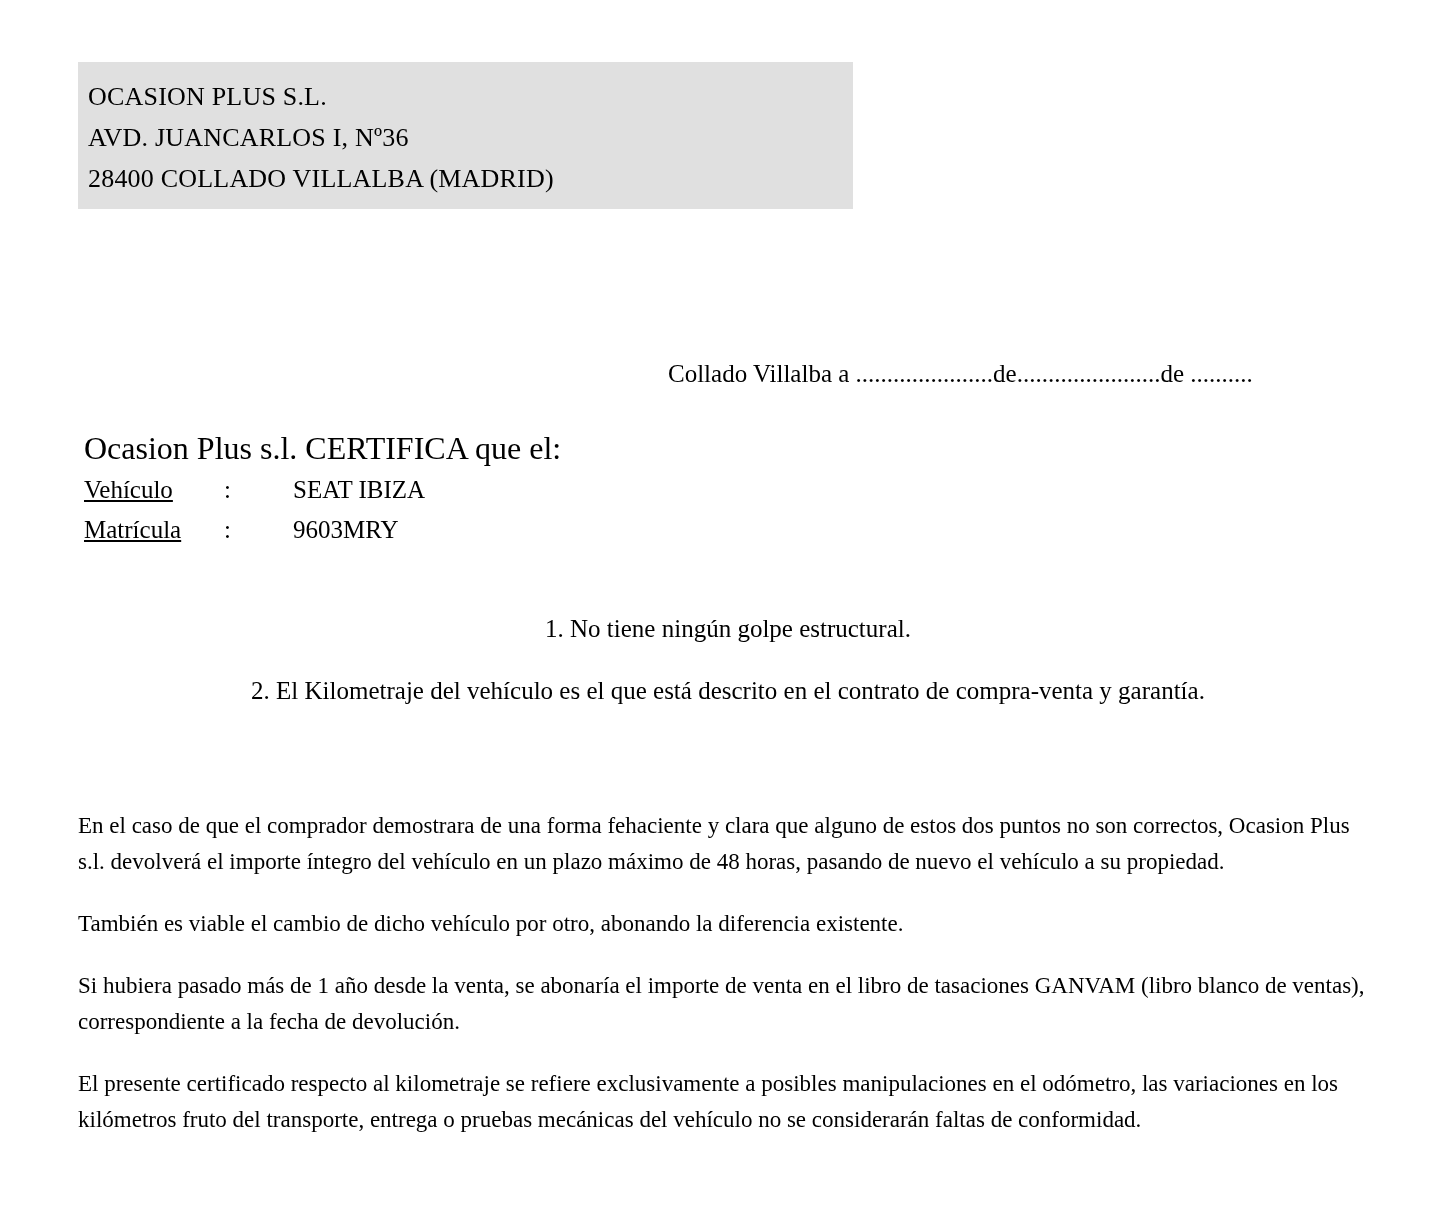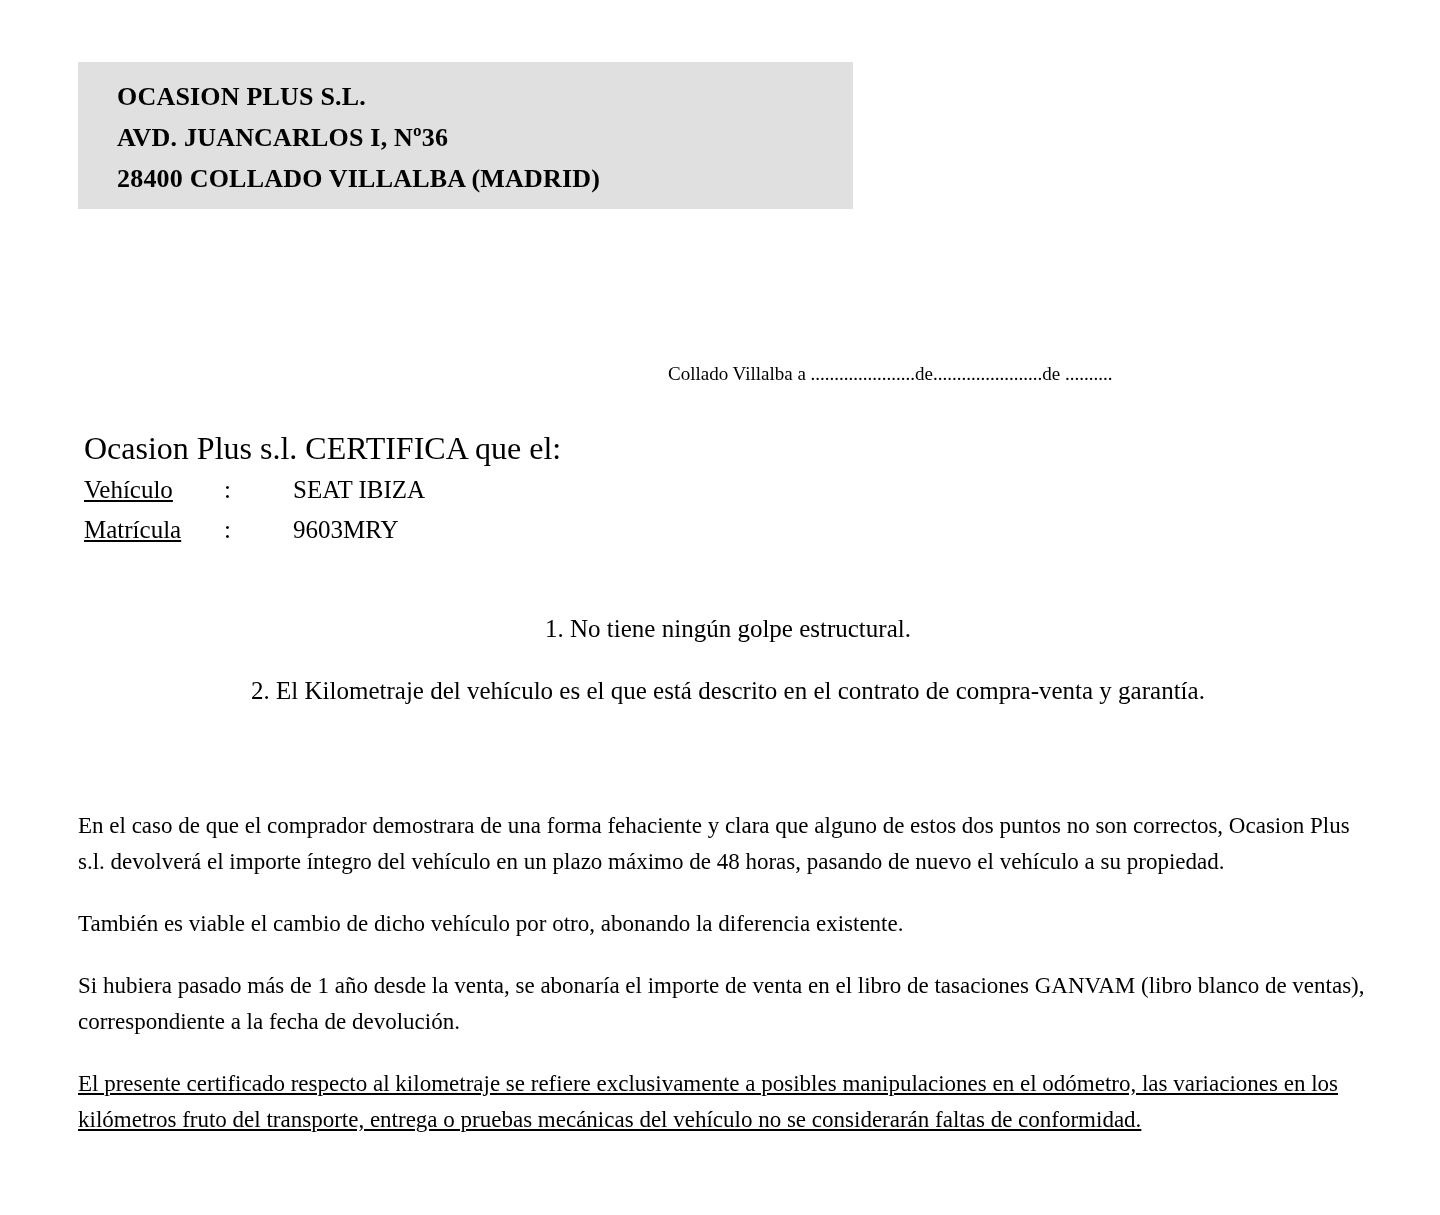--- a/index.html
+++ b/index.html
@@ -26,34 +26,33 @@
   .letterhead {
     position: absolute;
     left: 78px;
     top: 62px;
     width: 775px;
     background: #e0e0e0;
     padding: 14px 0 10px 10px;
     box-sizing: border-box;
   }
   .letterhead .lh-line {
-    font-weight: bold;
+    font-weight: normal;
     font-size: 26px;
     line-height: 41px;
     letter-spacing: 0.2px;
     white-space: pre;
-    margin-left: 29px;
   }
 
   
   .date-line {
     position: absolute;
     left: 668px;
     top: 358px;
-    font-size: 19px;
+    font-size: 25px;
     line-height: 32px;
     white-space: pre;
   }
 
   
   .certifica {
     position: absolute;
     left: 84px;
     top: 428px;
     font-size: 32px;
@@ -110,21 +109,20 @@
     width: 1300px;
     font-size: 23px;
   }
   .para {
     line-height: 36px;
     margin-bottom: 26px;
     text-align: left;
   }
   .para:last-child {
     margin-bottom: 4px;
-    text-decoration: underline;
   }
 </style>
 </head>
 <body>
 
 <div class="page">
 
   <div class="letterhead">
     <div class="lh-line">OCASION PLUS S.L.</div>
     <div class="lh-line">AVD. JUANCARLOS I, Nº36</div>

